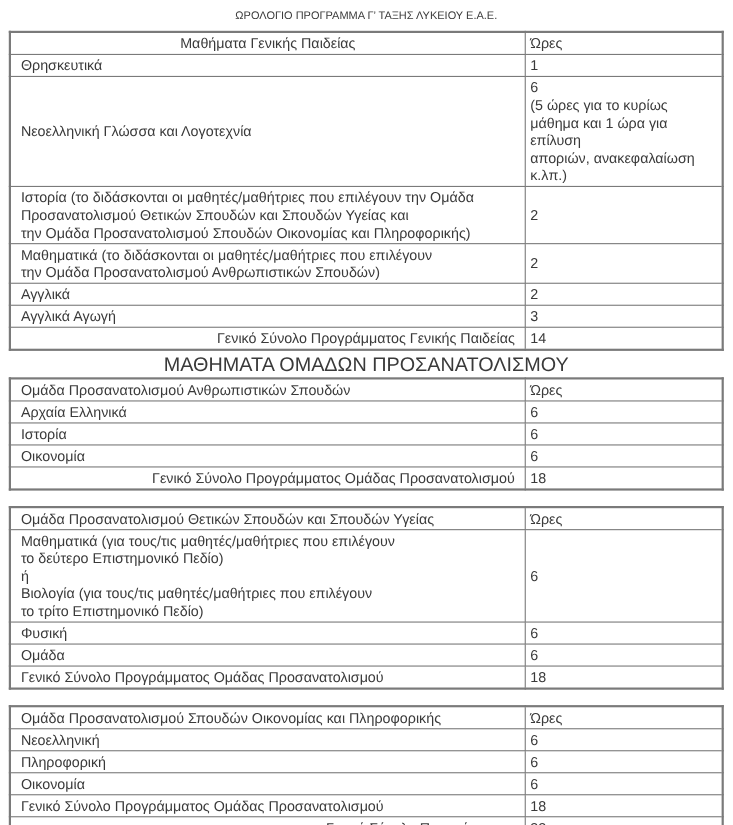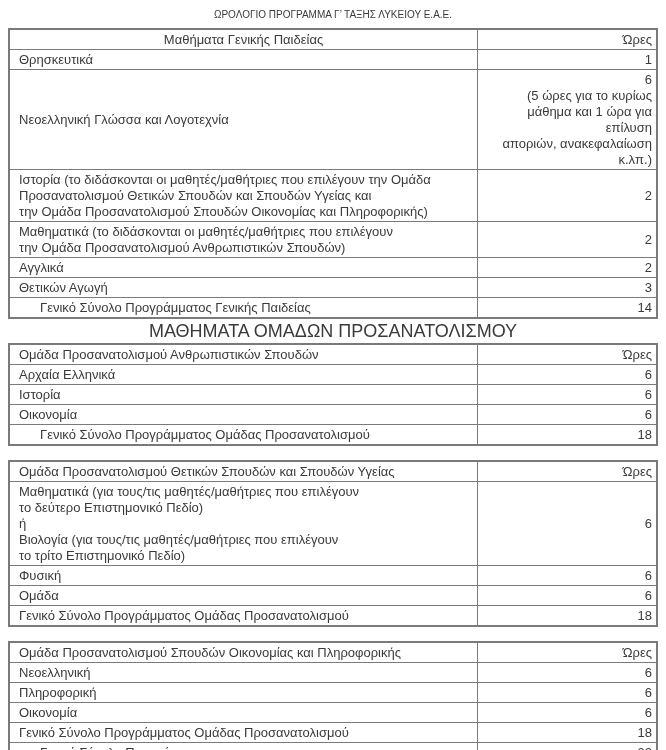--- a/index.html
+++ b/index.html
@@ -36,25 +36,25 @@
   }
   td{
     border:1px solid var(--border);
     padding:1.5px 9px;
     vertical-align:middle;
     line-height:16px;
     white-space:pre-line;
   }
   td.hours{
     width:170px;
-    text-align:right;
+    text-align:left;
     padding:1.5px 4px;
   }
   td.center{text-align:center;}
-  td.right{text-align:left;padding-left:30px;}
+  td.right{text-align:right;padding-left:30px;}
   .tbl-gap{margin-top:14px;}
 </style>
 </head>
 <body>
 
 <div class="doc">
 
   <div class="title">ΩΡΟΛΟΓΙΟ ΠΡΟΓΡΑΜΜΑ Γ’ ΤΑΞΗΣ ΛΥΚΕΙΟΥ Ε.Α.Ε.</div>
 
   <table>
@@ -83,21 +83,21 @@
     <tr>
       <td>Μαθηματικά (το διδάσκονται οι μαθητές/μαθήτριες που επιλέγουν
 την Ομάδα Προσανατολισμού Ανθρωπιστικών Σπουδών)</td>
       <td class="hours">2</td>
     </tr>
     <tr>
       <td>Αγγλικά</td>
       <td class="hours">2</td>
     </tr>
     <tr>
-      <td>Θετικών Αγωγή</td>
+      <td>Αγγλικά Αγωγή</td>
       <td class="hours">3</td>
     </tr>
     <tr>
       <td class="right">Γενικό Σύνολο Προγράμματος Γενικής Παιδείας</td>
       <td class="hours">14</td>
     </tr>
   </tbody>
     </table>
 
   <div class="section-title">ΜΑΘΗΜΑΤΑ ΟΜΑΔΩΝ ΠΡΟΣΑΝΑΤΟΛΙΣΜΟΥ</div>

